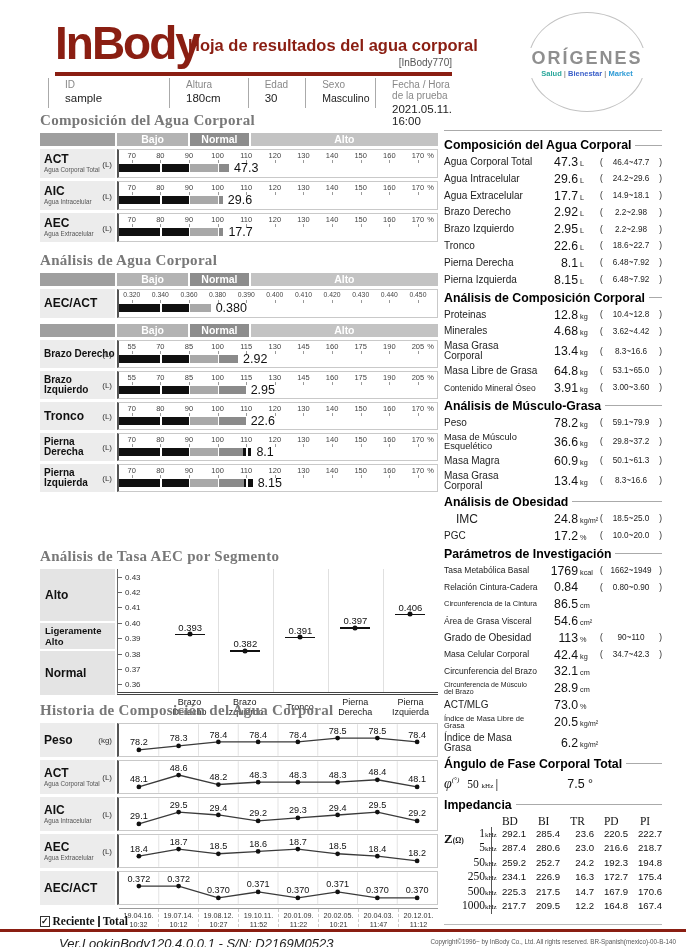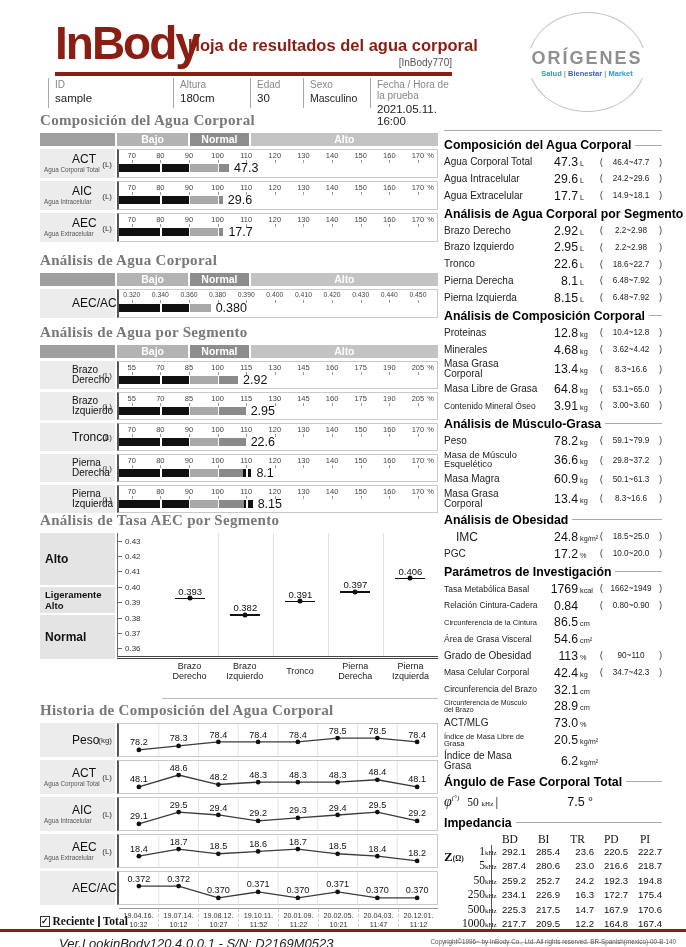--- a/index.html
+++ b/index.html
@@ -11,40 +11,40 @@
   .rtitle{position:absolute;left:188px;top:36px;font-size:16.5px;font-weight:bold;color:#8a1e12;}
   .rmodel{position:absolute;left:188px;top:57px;width:264px;text-align:right;font-size:10px;color:#555;}
   .redline{position:absolute;left:55px;top:72px;width:397px;height:4px;background:#8a1e12;}
   .brand{position:absolute;left:522px;top:8px;width:130px;height:108px;text-align:center;}
   .brand .circle{position:absolute;left:6px;top:4px;width:116px;height:98px;border:1.5px solid #c2c2c2;border-radius:50%;}
   .brand .bname{position:relative;margin-top:40px;font-size:18px;font-weight:bold;letter-spacing:2px;
         color:#8f8f8f;background:#fff;padding:0 2px;}
   .brand .btag{position:relative;font-size:7.5px;font-weight:bold;background:#fff;}
   .tag-salud{color:#2aa79b}.tag-sep{color:#9a9a9a}.tag-bien{color:#3a5fc9}.tag-market{color:#2e9bd6}
   .idrow{position:absolute;left:48px;top:78px;width:404px;height:30px;display:flex;}
-  .idcell{border-left:1px solid #aaa;padding:1px 0 0 6px;}
+  .idcell{border-left:1px solid #aaa;padding:1px 0 0 16px;}
   .idcell .lab{font-size:10px;color:#888;}
   .idcell .val{font-size:11.5px;color:#222;margin-top:2px;}
   
   .sec{position:absolute;left:40px;width:398px;}
   .stitle{font-family:"Liberation Serif",serif;font-size:15px;font-weight:bold;color:#787878;
           letter-spacing:.3px;margin-bottom:4px;}
   .btable{display:flex;flex-direction:column;gap:3px;}
   .bhead{display:flex;height:13px;gap:2px;}
   .bl-spacer{width:75px;background:#9f9f9f;}
   .bhead-bars{flex:1;display:flex;gap:2px;}
   .band{color:#fff;font-size:10.5px;font-weight:bold;text-align:center;line-height:13px;}
   .band.bajo{width:22.2%;background:#b3b3b3;}
   .band.normal{width:18.2%;background:#8d8d8d;}
   .band.alto{flex:1;background:#c3c3c3;}
   .brow{display:flex;gap:2px;}
   .brow.h29{height:29px}.brow.h28{height:28px}.brow.h34{height:34px}
   .blabel{width:75px;background:#ececec;position:relative;display:flex;flex-direction:column;
           justify-content:center;padding-left:4px;box-sizing:border-box;}
-  .blabel .abbr{font-weight:normal;font-size:12px;line-height:1.05;margin-left:28px;}
+  .blabel .abbr{font-weight:bold;font-size:12px;line-height:1.05;}
   .blabel .abbr.smname{font-size:10px;}
   .blabel .bsub{font-size:6.3px;color:#555;line-height:1.2;}
   .blabel .bunit{position:absolute;right:3px;top:50%;transform:translateY(-50%);font-size:8px;color:#333;}
   .bbar{flex:1;position:relative;border:1px solid #c9c9c9;border-left:2px solid #555;background:#fff;}
   .tick{position:absolute;top:1px;transform:translateX(-50%);font-size:7.5px;color:#444;}
   .tick.sm{font-size:6.8px;}
   .tmark{position:absolute;top:10px;width:1px;height:3px;background:#999;}
   .strip{position:absolute;left:0;top:13.5px;height:8.5px;width:100%;}
   .seg{display:inline-block;height:100%;vertical-align:top;}
   .seg.k{background:#101010}.seg.g{background:#a8a8a8}.seg.d{background:#8a8a8a}
@@ -310,21 +310,20 @@
             <span class="tick sm" style="left: 94%;">0.450</span>
             <span class="tmark" style="left: 94%;"></span>
             <div class="strip"><span class="seg k" style="width: 22.2%;"></span><span class="seg g" style="width: 6.6%;"></span><span class="wsep" style="left: 13%;"></span><span class="wsep" style="left: 22%;"></span></div>
             <span class="bval" style="left: 30.4%;">0.380</span>
           </div>
       </div>
     </div>
   </div>
 
   <div class="sec" style="top:324px">
-    <div class="stitle">Análisis de Agua por Segmento</div>
     <div class="btable">
       <div class="bhead">
         <div class="bl-spacer"></div>
         <div class="bhead-bars">
           <div class="band bajo">Bajo</div>
           <div class="band normal">Normal</div>
           <div class="band alto">Alto</div>
         </div>
       </div>
       <div class="brow h28">
@@ -488,21 +487,21 @@
             <span class="tick" style="left: 94%;">170</span>
             <span class="tmark" style="left: 94%;"></span>
             <span class="tick" style="left: 98%;">%</span>
             <div class="strip"><span class="seg k" style="width: 22.2%;"></span><span class="seg g" style="width: 8.8%;"></span><span class="seg d" style="width: 8.2%;"></span><span class="seg k" style="width: 2.8%;"></span><span class="wsep" style="left: 13%;"></span><span class="wsep" style="left: 22%;"></span><span class="wsep" style="left: 31%;"></span><span class="wsep" style="left: 40%;"></span></div>
             <span class="bval" style="left: 43.6%;">8.15</span>
           </div>
       </div>
     </div>
   </div>
 
-  <div class="sec" style="top:512px">
+  <div class="sec" style="top:548px">
     <div class="stitle">Análisis de Tasa AEC por Segmento</div>
     <div class="schart">
       <div class="sbands" id="sbands">
           <div class="sband b0">Alto</div>
           <div class="sband b1">Ligeramente Alto</div>
           <div class="sband b2">Normal</div>
         </div>
       <div class="splot" id="splot">
           <span class="ydash" style="top: 7.6875px;"></span>
           <span class="ytick" style="top: 7.6875px;">0.43</span>
@@ -802,24 +801,20 @@
       <div class="rrow">
         <span class="rlabel" style="font-size: 10px;">Agua Extracelular</span>
         <span class="rval">17.7</span>
         <span class="runit">L</span>
         <span class="rrange">
           <span>(</span>
           <span>14.9~18.1</span>
           <span>)</span>
         </span>
       </div>
-      <div class="rsec-h">
-        <span class="t">Análisis de Agua Corporal por Segmento</span>
-        <span class="rule"></span>
-      </div>
       <div class="rrow">
         <span class="rlabel" style="font-size: 10px;">Brazo Derecho</span>
         <span class="rval">2.92</span>
         <span class="runit">L</span>
         <span class="rrange">
           <span>(</span>
           <span>2.2~2.98</span>
           <span>)</span>
         </span>
       </div>

